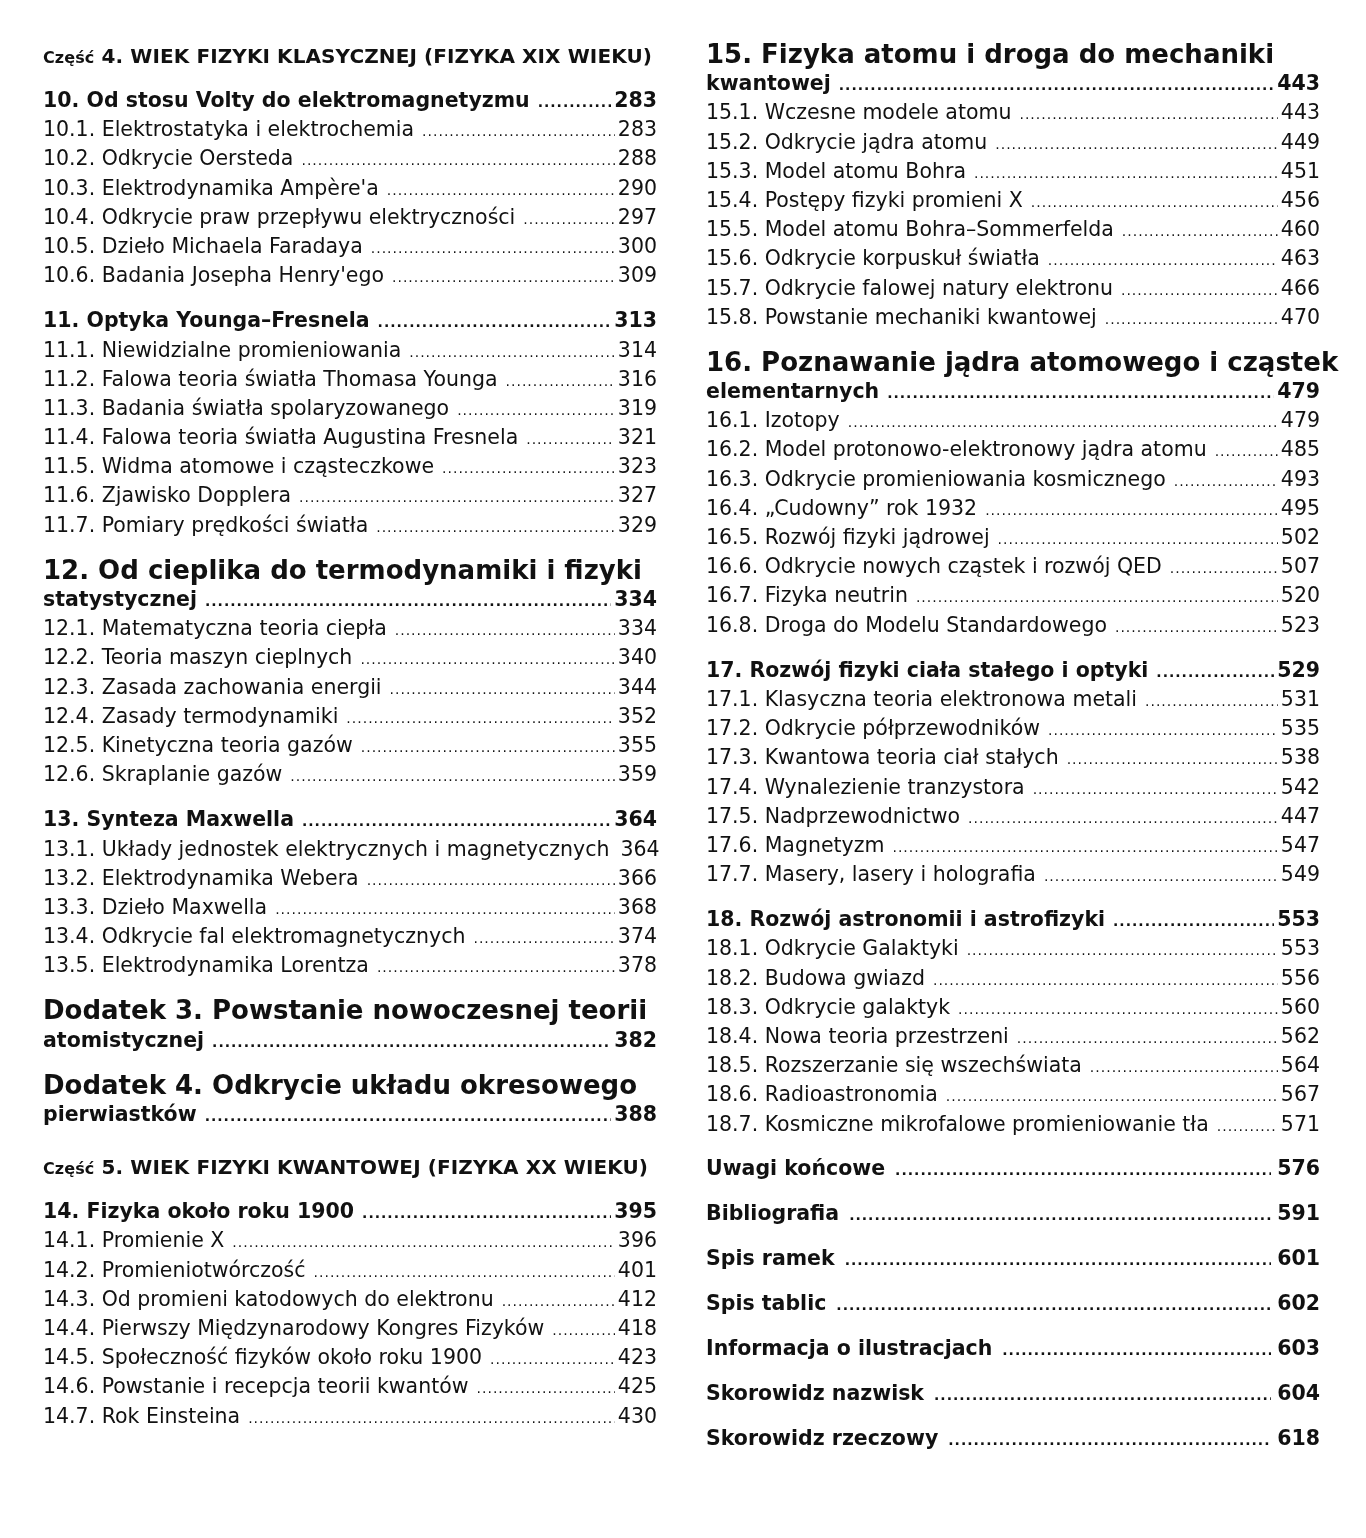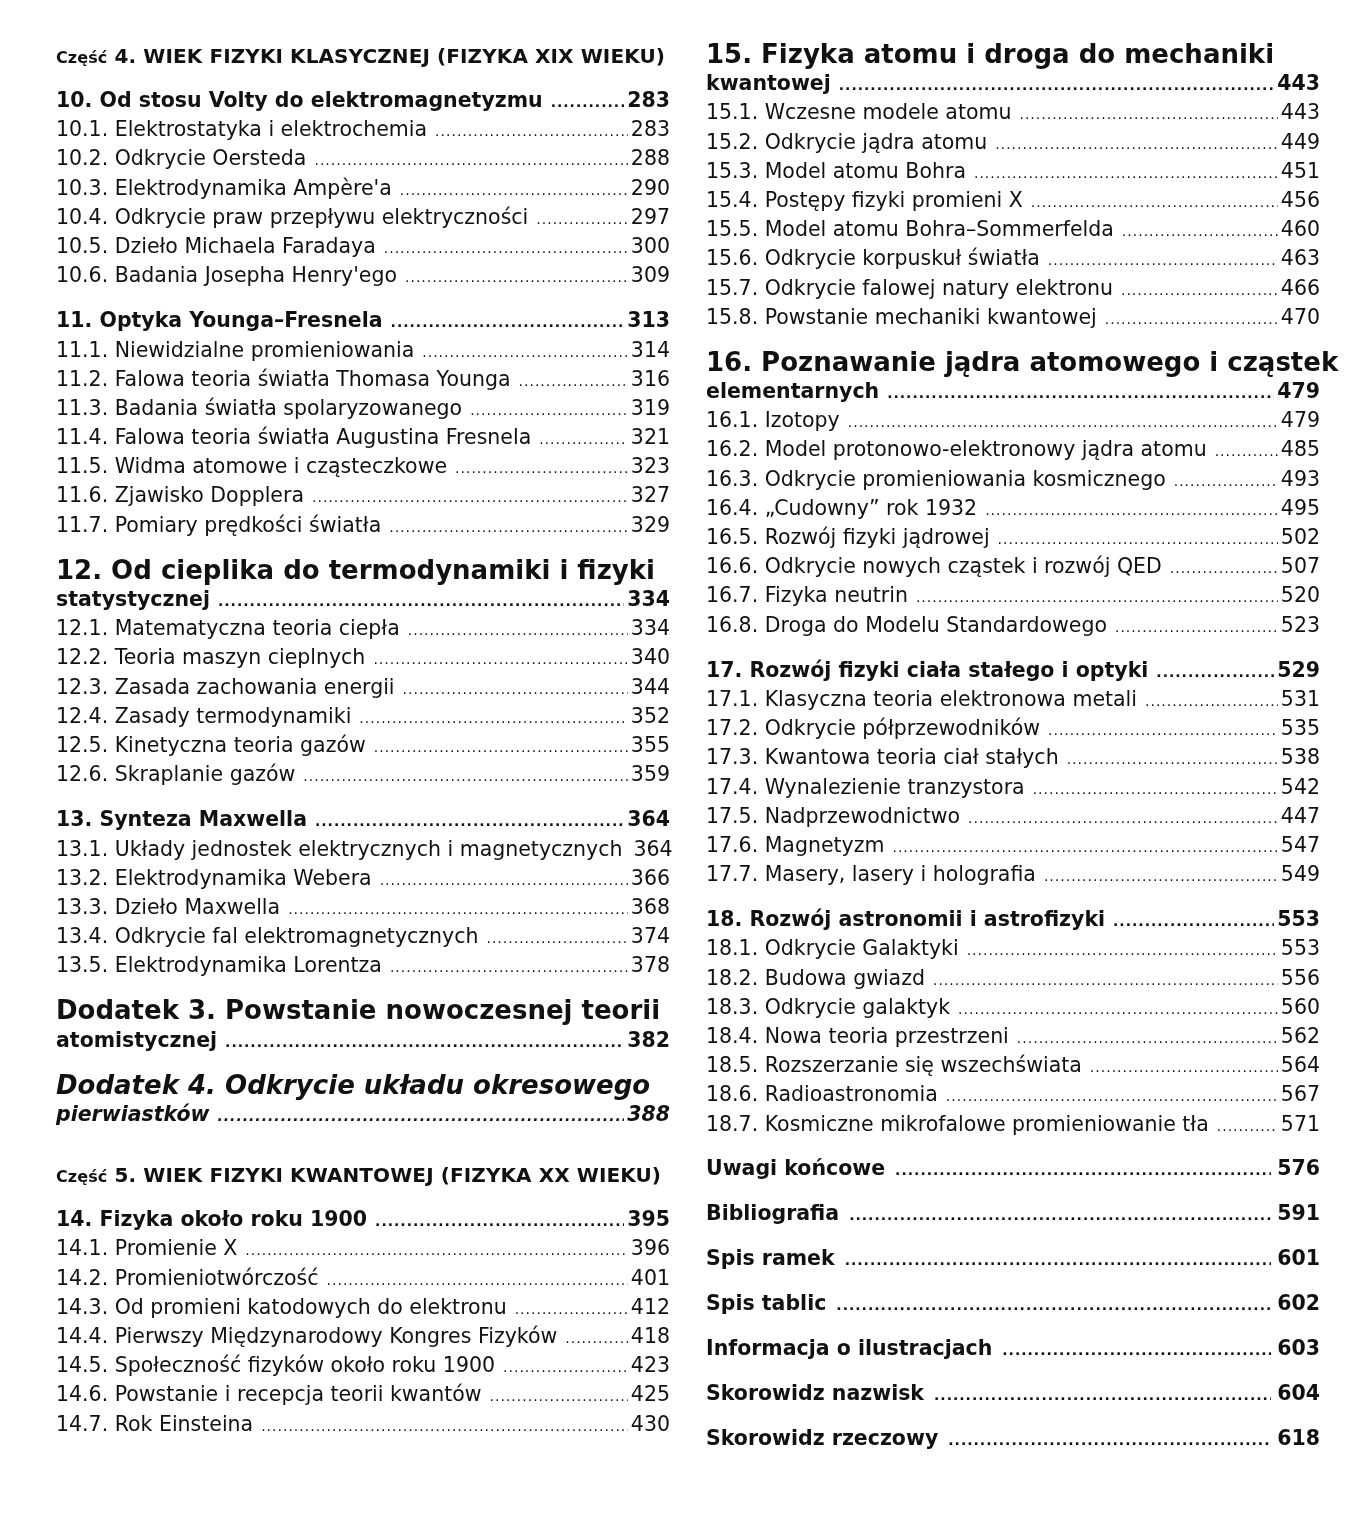--- a/index.html
+++ b/index.html
@@ -17,21 +17,21 @@
     }
     .page {
       position: absolute;
       left: 0; top: 0;
       width: 1366px; height: 1538px;
     }
     .col {
       position: absolute;
       top: 40px;
     }
-    .col-left { left: 56px; width: 614px; }
+    .col-left { left: 43px; width: 614px; }
     .col-right { left: 706px; width: 614px; }
 
     .part-heading {
       font-weight: bold;
       font-size: 20px;
       letter-spacing: 0.1px;
       line-height: 32px;
       height: 32px;
       white-space: nowrap;
       margin-top: 0;
@@ -261,21 +261,21 @@
 
     <div class="block">
       <div class="chapter-line1">Dodatek 3. Powstanie nowoczesnej teorii</div>
       <div class="entry chapter-line2">
         <span class="label">atomistycznej</span>
         <span class="dots"></span>
         <span class="page-num">382</span>
       </div>
     </div>
 
-    <div class="block" style="margin-bottom: 30px; font-style: italic;">
+    <div class="block" style="margin-bottom: 22px;">
       <div class="chapter-line1">Dodatek 4. Odkrycie układu okresowego</div>
       <div class="entry chapter-line2">
         <span class="label">pierwiastków</span>
         <span class="dots"></span>
         <span class="page-num">388</span>
       </div>
     </div>
 
     <div class="part-heading">
       <span class="sc">Część</span>

